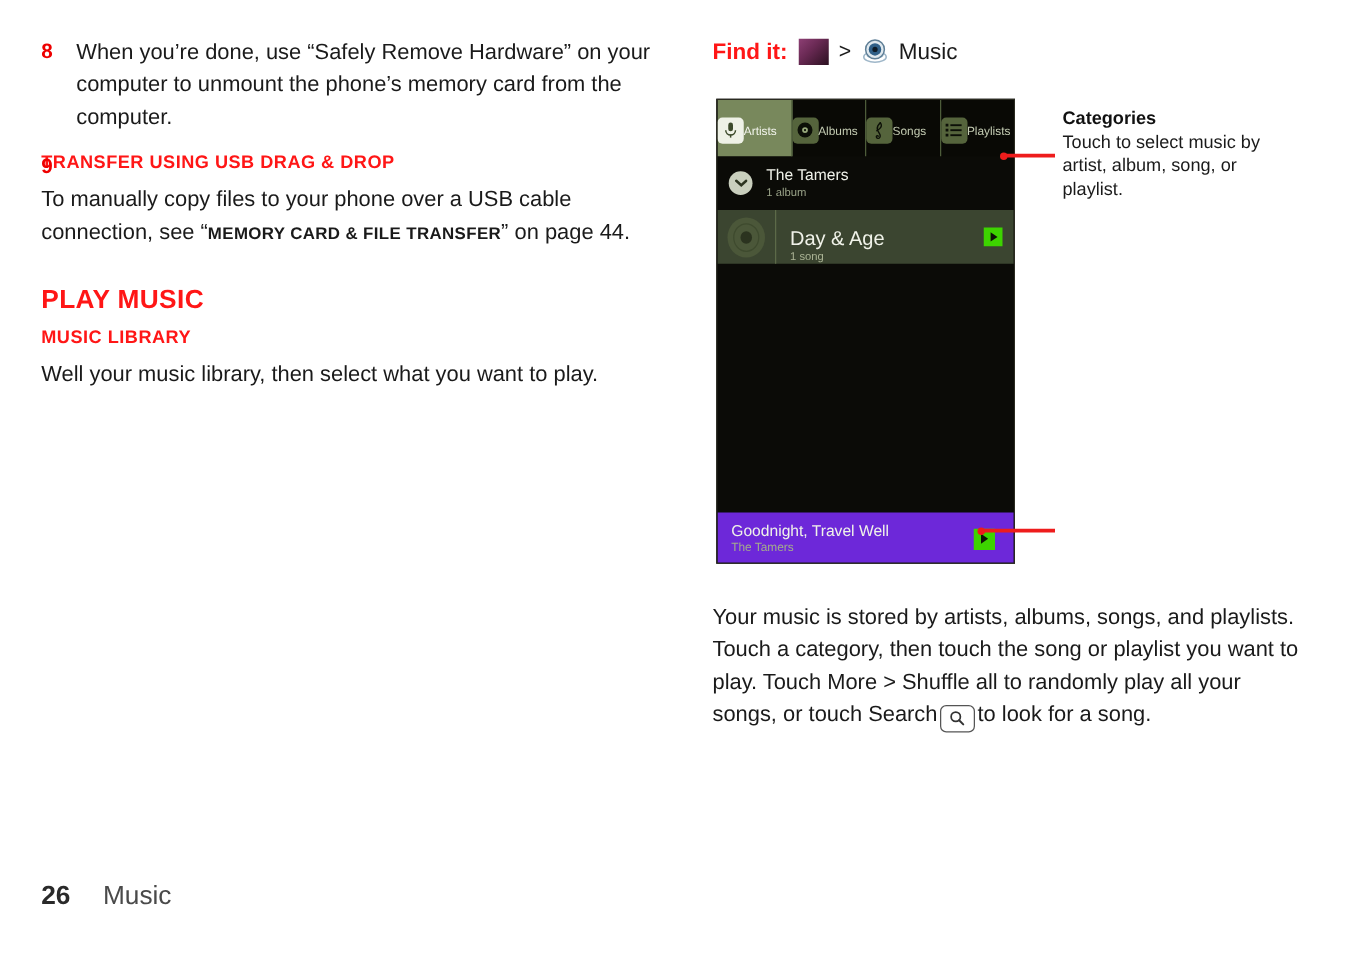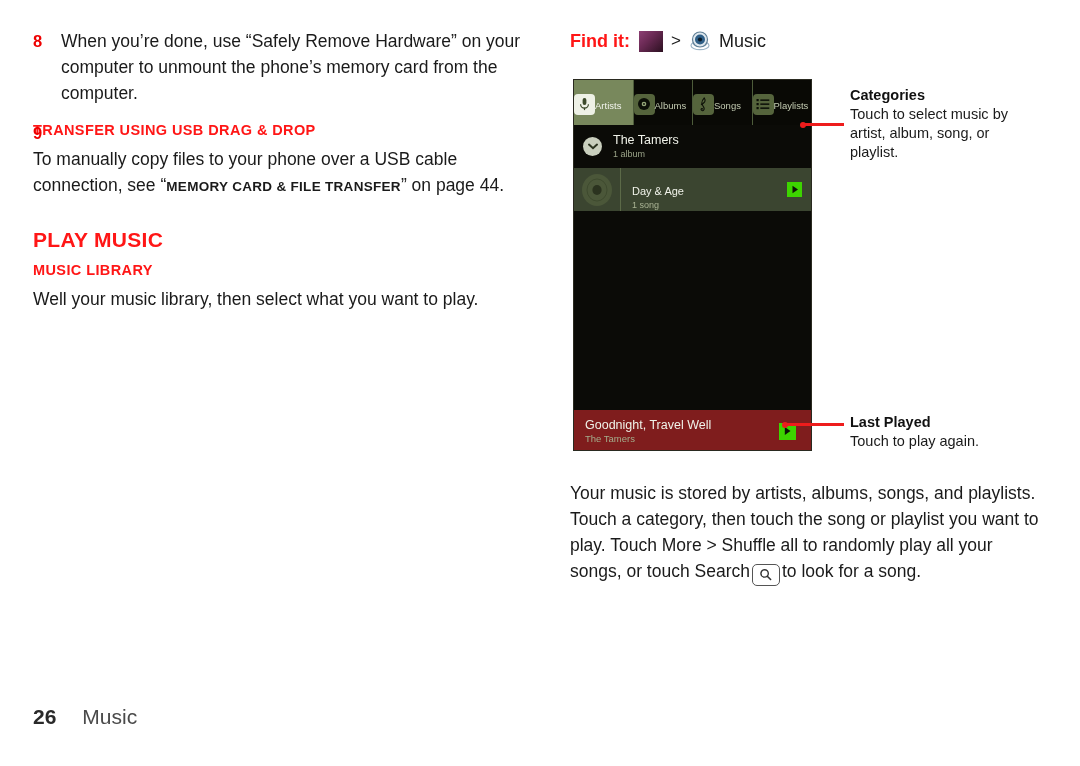--- a/index.html
+++ b/index.html
@@ -173,35 +173,35 @@
     flex: none;
     display: flex; align-items: center; justify-content: center;
   }
   .album-divider {
     width: 1px; height: 43px;
     background: #5c6a48;
     margin-left: 4px;
     flex: none;
   }
   .row-album .texts { margin-left: 11px; flex: 1; }
-  .row-album .t1 { font-size: 11px; color: #f0f2e9; line-height: 15px; margin-top: 16px; }
+  .row-album .t1 { font-size: 16px; color: #f0f2e9; line-height: 15px; margin-top: 16px; }
   .row-album .t2 { font-size: 9px; color: #aab394; line-height: 12px; }
   .play-btn {
     width: 15px; height: 15px;
     background: #3dd400;
     margin-right: 9px;
     flex: none;
     display: flex; align-items: center; justify-content: center;
   }
 
   .phone-filler { background: #0b0b07; height: 199px; }
 
   .nowbar {
     height: 42px;
-    background: #7f1d1d;
+    background: #6d28d9;
     display: flex;
     align-items: center;
     padding-left: 11px;
     box-sizing: border-box;
   }
   .nowbar .texts { flex: 1; }
   .nowbar .t1 { font-size: 12.5px; color: #f0f2e9; line-height: 16px; }
   .nowbar .t2 { font-size: 9.5px; color: #a4ad8c; line-height: 12px; }
   .nowbar .play-btn { width: 17px; height: 17px; margin-right: 15px; }
 
@@ -410,24 +410,20 @@
     <div class="leader-dot" style="left:230px; top:93.5px;"></div>
 
     <div class="leader" style="left:215px; top:395px; width:59px;"></div>
     <div class="leader-dot" style="left:212px; top:393.5px;"></div>
 
     <div class="callout" style="left:280px; top:58px;">
       <div class="ctitle">Categories</div>
       <div class="ctext">Touch to select music by artist, album, song, or playlist.</div>
     </div>
 
-    <div class="callout" style="left:280px; top:385px;">
-      <div class="ctitle">Last Played</div>
-      <div class="ctext">Touch to play again.</div>
-    </div>
 
     <div class="lower-p"><span>Your music is stored by artists, albums, songs, and playlists. Touch a category, then touch the song or playlist you want to play. Touch More &gt; Shuffle all to randomly play all your songs, or touch Search</span><span class="inline-search">
         <svg width="13" height="13" viewBox="0 0 13 13">
           <circle cx="5.6" cy="5.4" r="3.7" fill="none" stroke="#333" stroke-width="1.4"></circle>
           <line x1="8.3" y1="8.2" x2="11.6" y2="11.5" stroke="#333" stroke-width="1.6" stroke-linecap="round"></line>
         </svg>
       </span><span>to look for a song.</span></div>
 
   </div>
 

